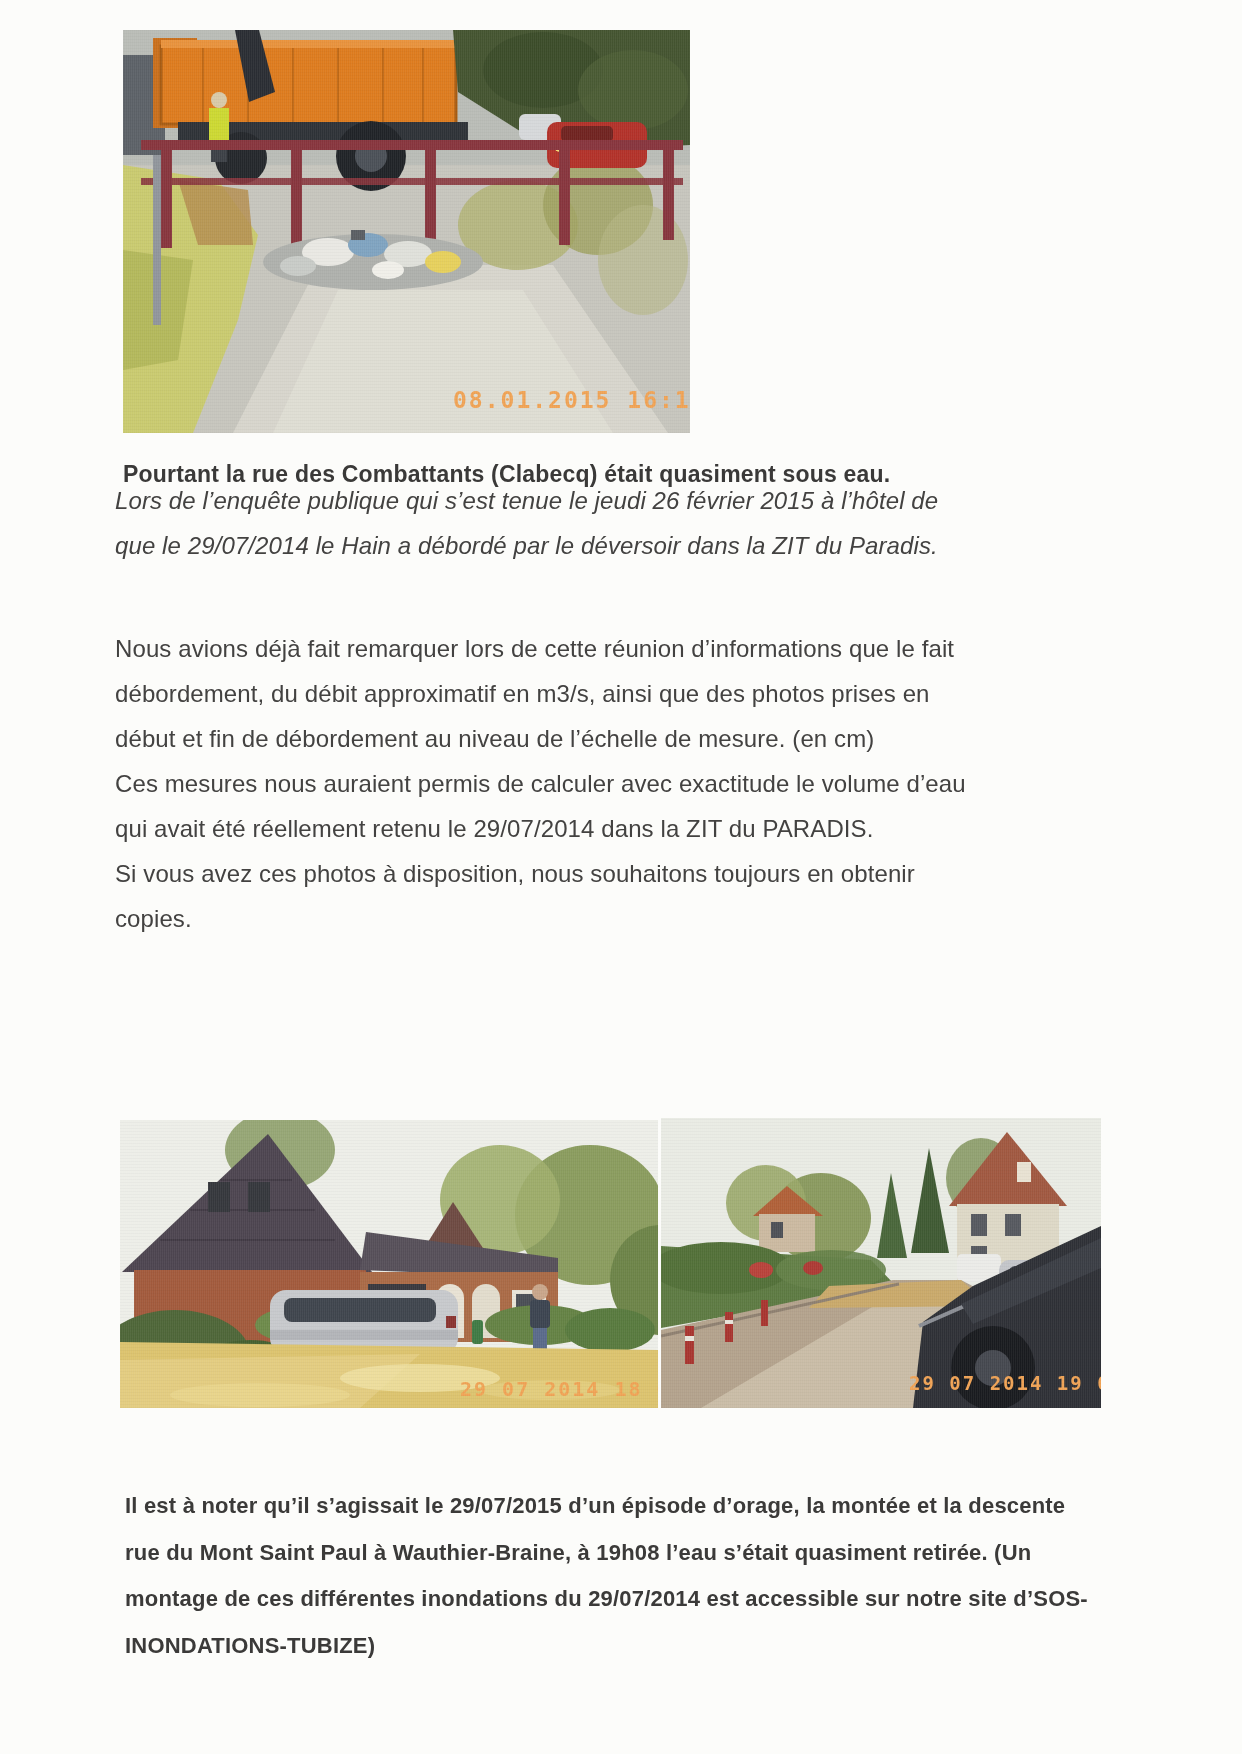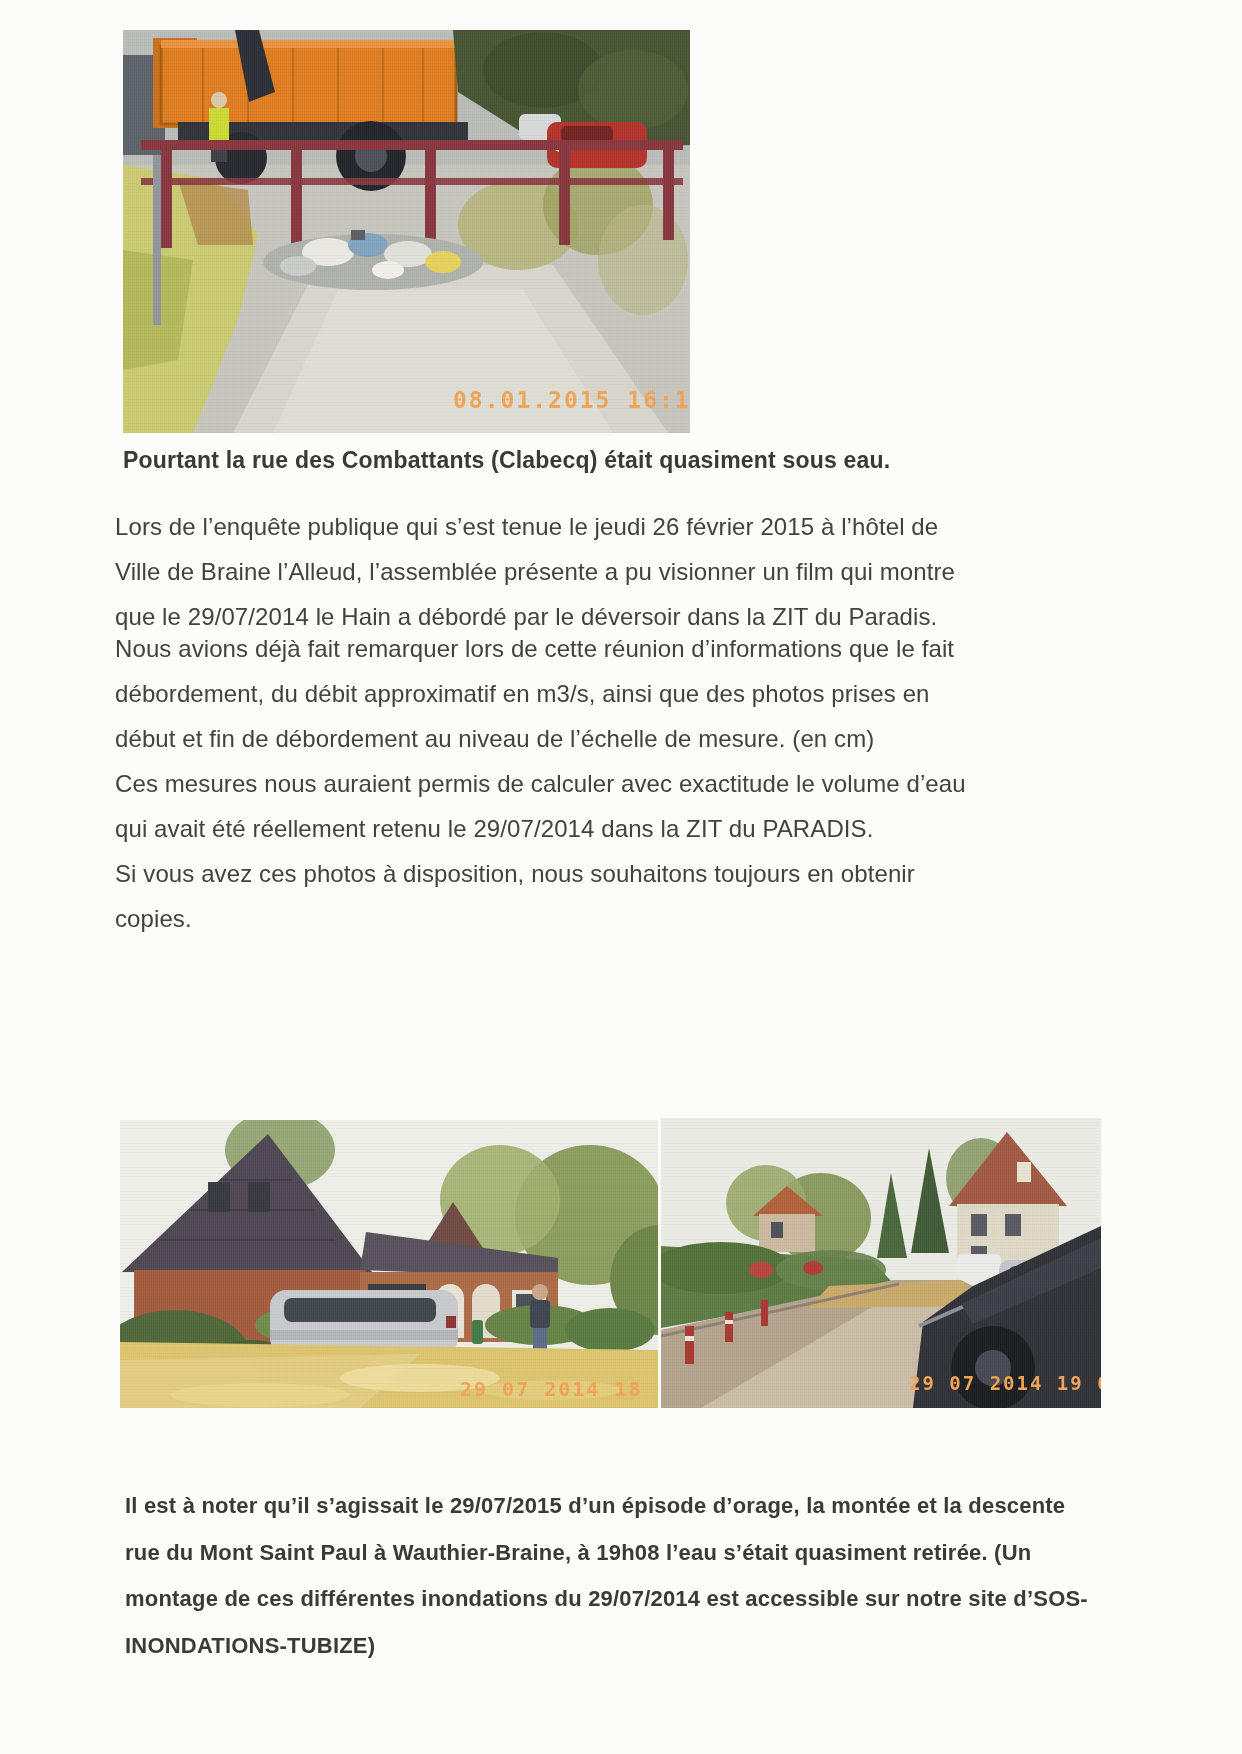--- a/index.html
+++ b/index.html
@@ -18,30 +18,30 @@
     background:#cfcfc8;
   }
   .photo svg{display:block;width:100%;height:100%;}
   .grain{
     position:absolute;inset:0;pointer-events:none;
     background-image:
       repeating-linear-gradient(0deg, rgba(0,0,0,.025) 0 1px, transparent 1px 3px),
       repeating-linear-gradient(90deg, rgba(255,255,255,.05) 0 1px, transparent 1px 2px);
   }
   .caption{
-    position:absolute;left:123px;top:447px;
+    position:absolute;left:123px;top:461px;
     font-size:23px;font-weight:bold;letter-spacing:.2px;
     color:#3a3938;white-space:nowrap;
   }
   .bodyblock{position:absolute;left:115px;width:960px;}
   .bodyblock .line{
     font-size:24px;line-height:45px;white-space:nowrap;
     color:#434241;letter-spacing:.1px;
   }
-  .para1{top:504px;}
+  .para1{top:478px;font-style:italic;}
   .para2{top:626px;}
   .boldblock{position:absolute;left:125px;top:1483px;width:1060px;}
   .boldblock .line{
     font-size:22px;line-height:46.5px;font-weight:bold;
     white-space:nowrap;color:#3b3a39;letter-spacing:.2px;
   }
   .ts{
     font-family:"DejaVu Sans Mono", monospace;
     font-weight:bold;letter-spacing:2px;
   }
@@ -135,21 +135,20 @@
 
       <text class="ts" x="330" y="378" font-size="23" fill="#f0a355">08.01.2015 16:15</text>
     </svg>
     <div class="grain"></div>
   </div>
 
   <div class="caption">Pourtant la rue des Combattants (Clabecq) était quasiment sous eau.</div>
 
   <div class="bodyblock para1">
     <div class="line">Lors de l’enquête publique qui s’est tenue le jeudi 26 février 2015 à l’hôtel de</div>
-    <div class="line">Ville de Braine l’Alleud, l’assemblée présente a pu visionner un film qui montre</div>
     <div class="line">que le 29/07/2014 le Hain a débordé par le déversoir dans la ZIT du Paradis.</div>
   </div>
 
   <div class="bodyblock para2">
     <div class="line">Nous avions déjà fait remarquer lors de cette réunion d’informations que le fait</div>
     <div class="line">débordement, du débit approximatif en m3/s, ainsi que des photos prises en</div>
     <div class="line">début et fin de débordement au niveau de l’échelle de mesure. (en cm)</div>
     <div class="line">Ces mesures nous auraient permis de calculer avec exactitude le volume d’eau</div>
     <div class="line">qui avait été réellement retenu le 29/07/2014 dans la ZIT du PARADIS.</div>
     <div class="line">Si vous avez ces photos à disposition, nous souhaitons toujours en obtenir</div>

